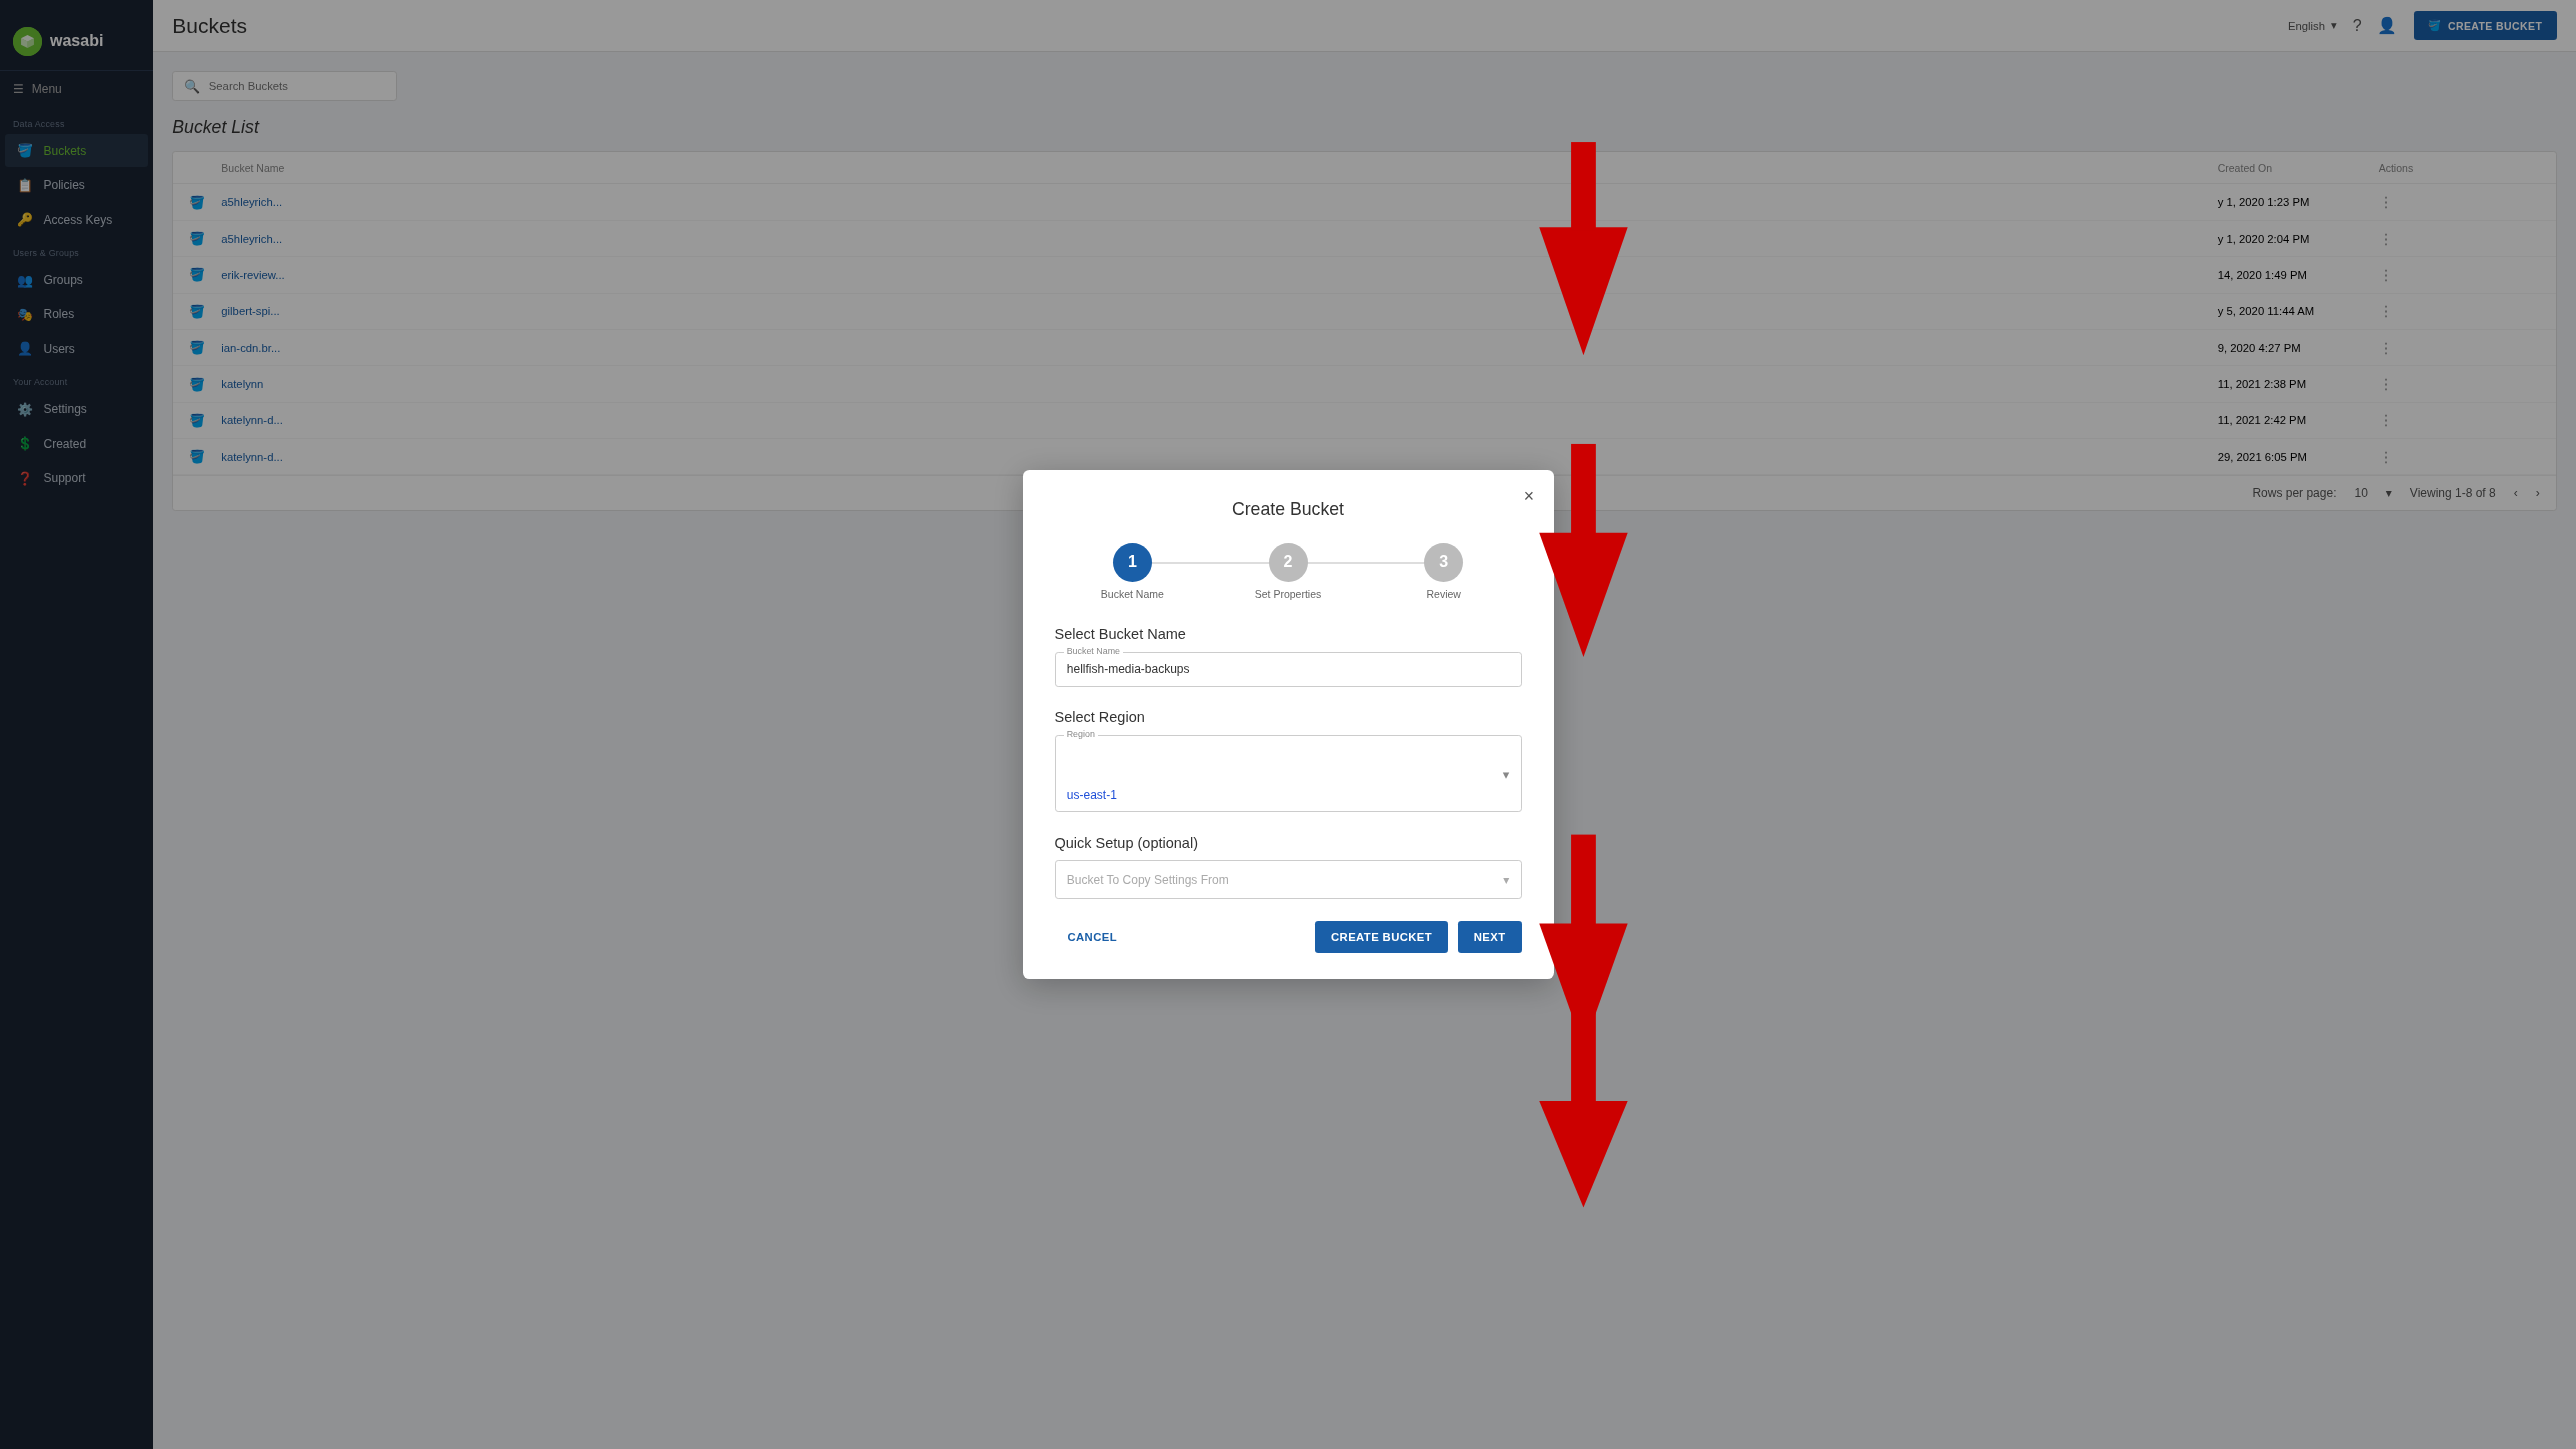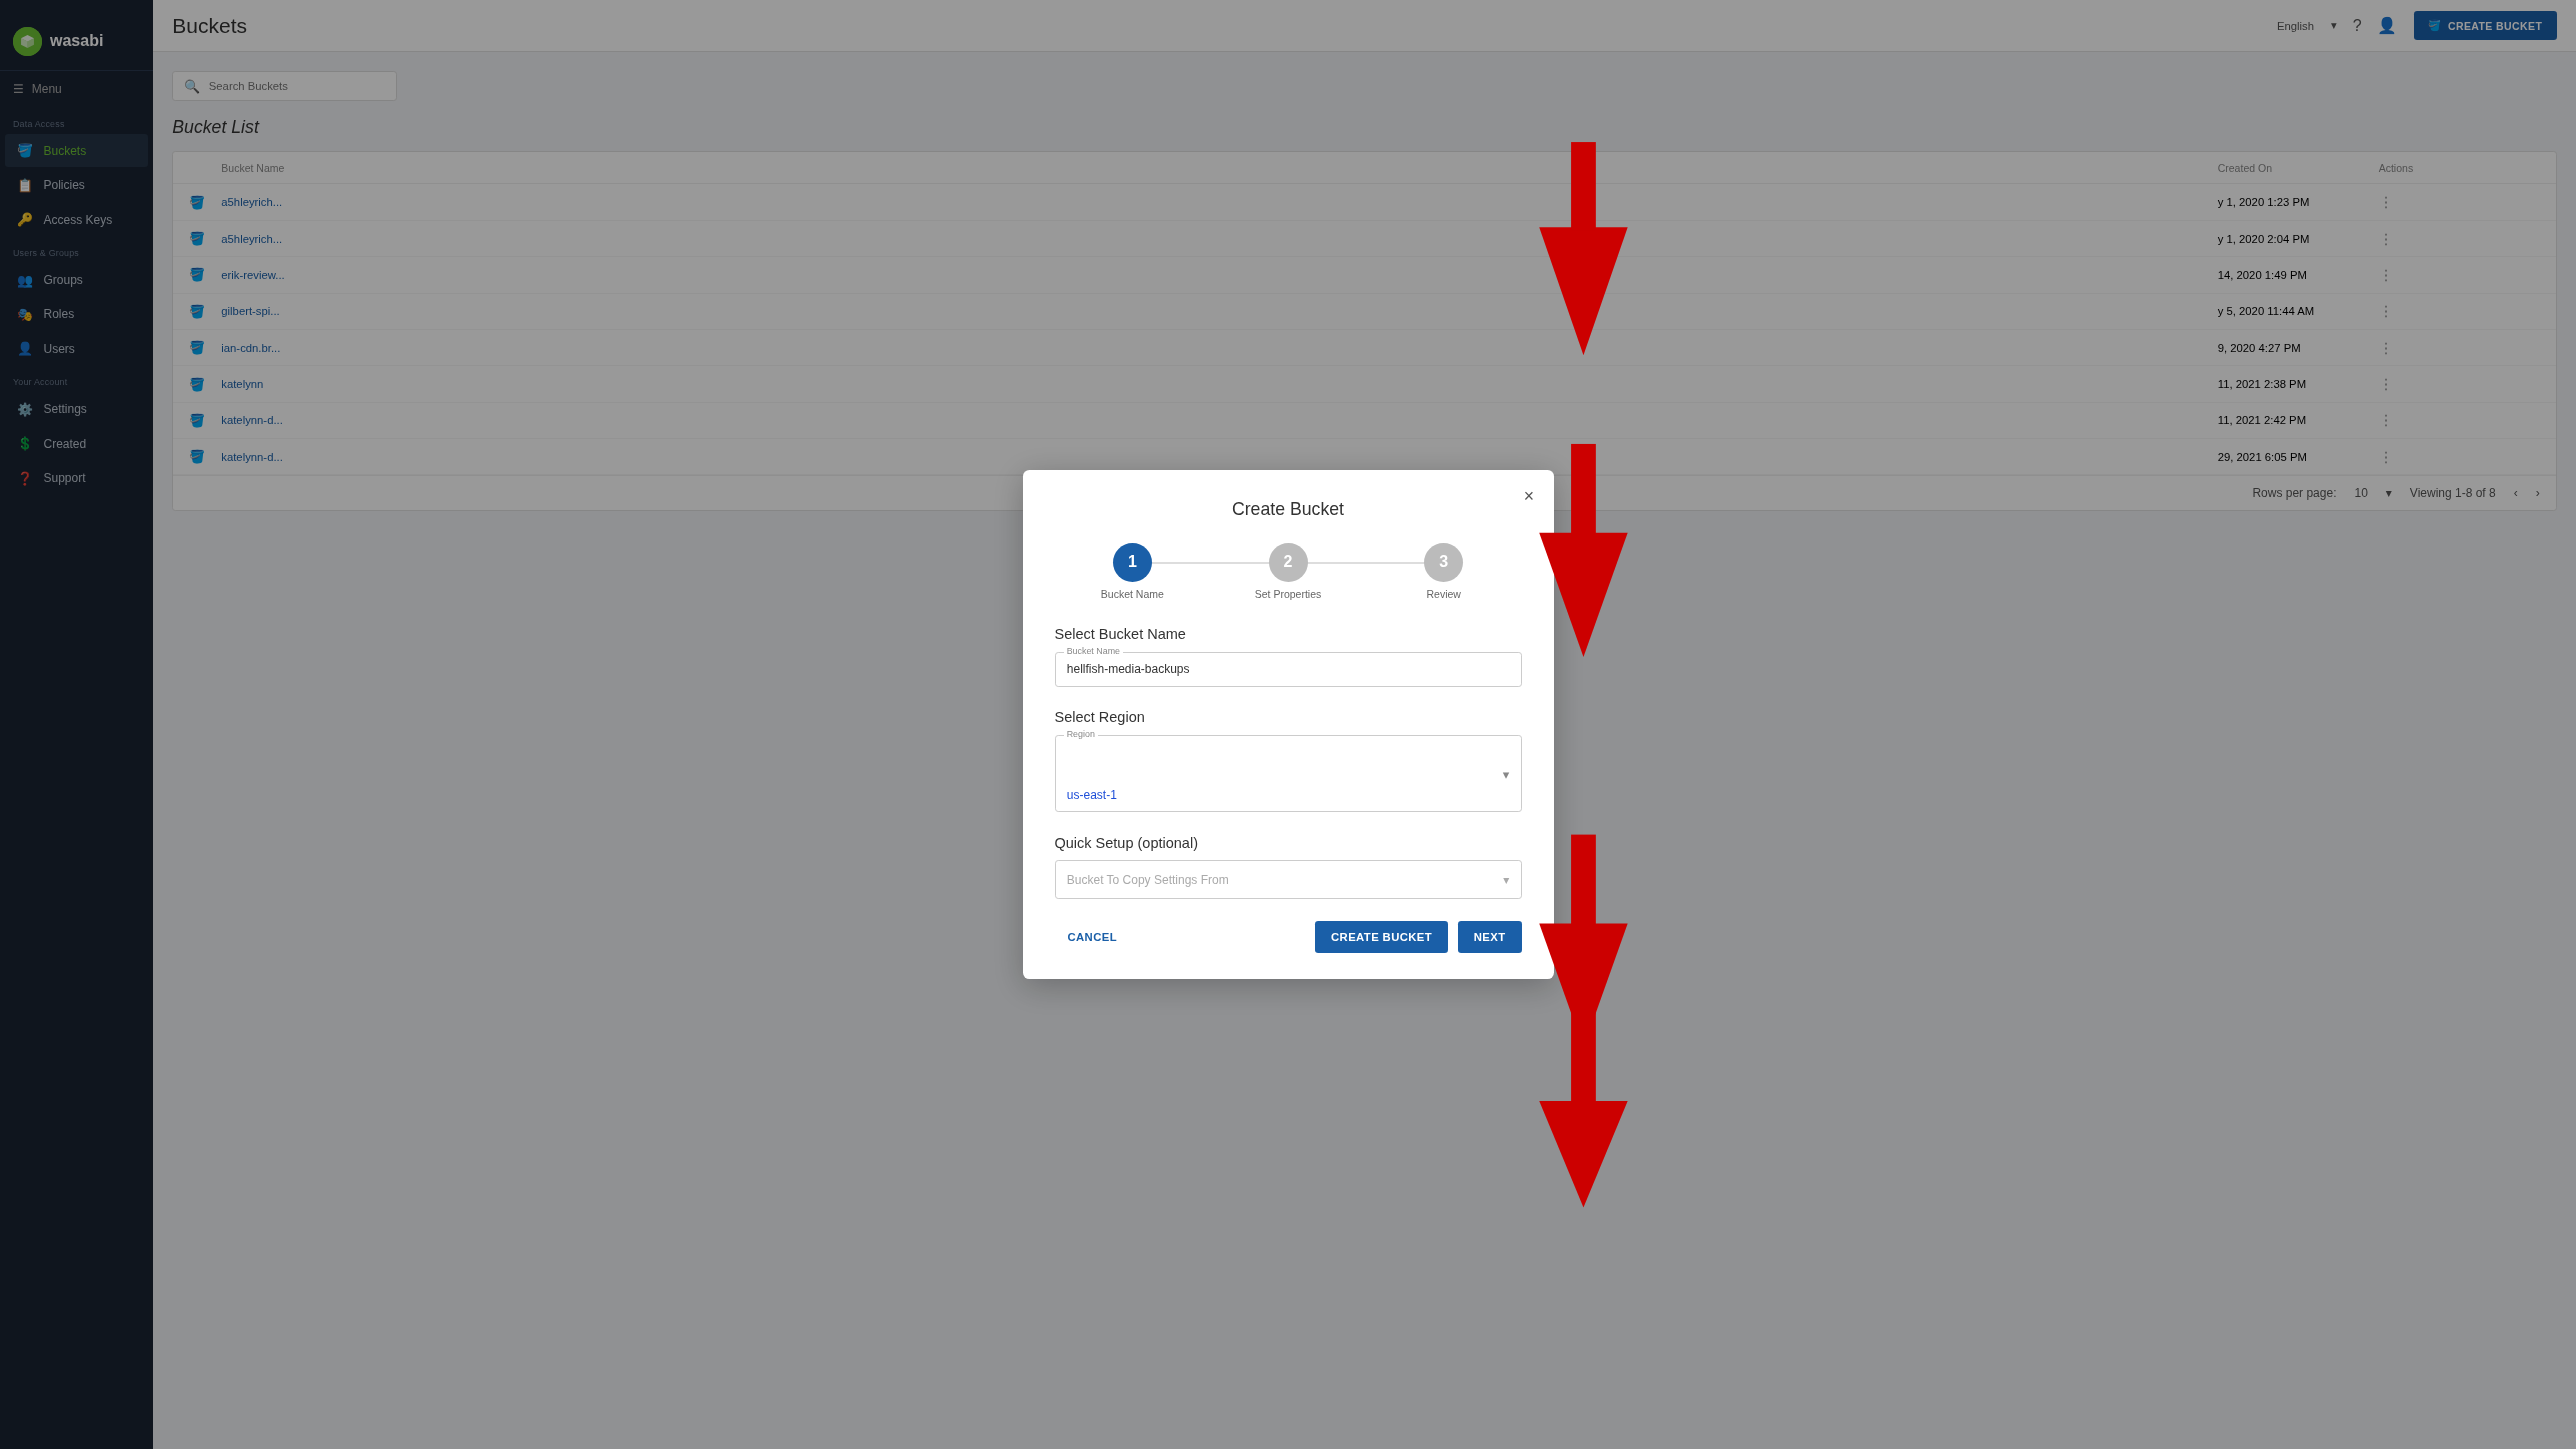--- a/index.html
+++ b/index.html
@@ -99,21 +99,21 @@
       display: flex;
       align-items: center;
       gap: 16px;
     }
     .english-btn {
       font-size: 11.3px;
       color: #555;
       cursor: pointer;
       display: flex;
       align-items: center;
-      gap: 17px;
+      gap: 6px;
     }
     .topbar-icon {
       font-size: 16px;
       color: #555;
       cursor: pointer;
     }
     .create-bucket-btn {
       background: #1a5fa8;
       color: white;
       border: none;

